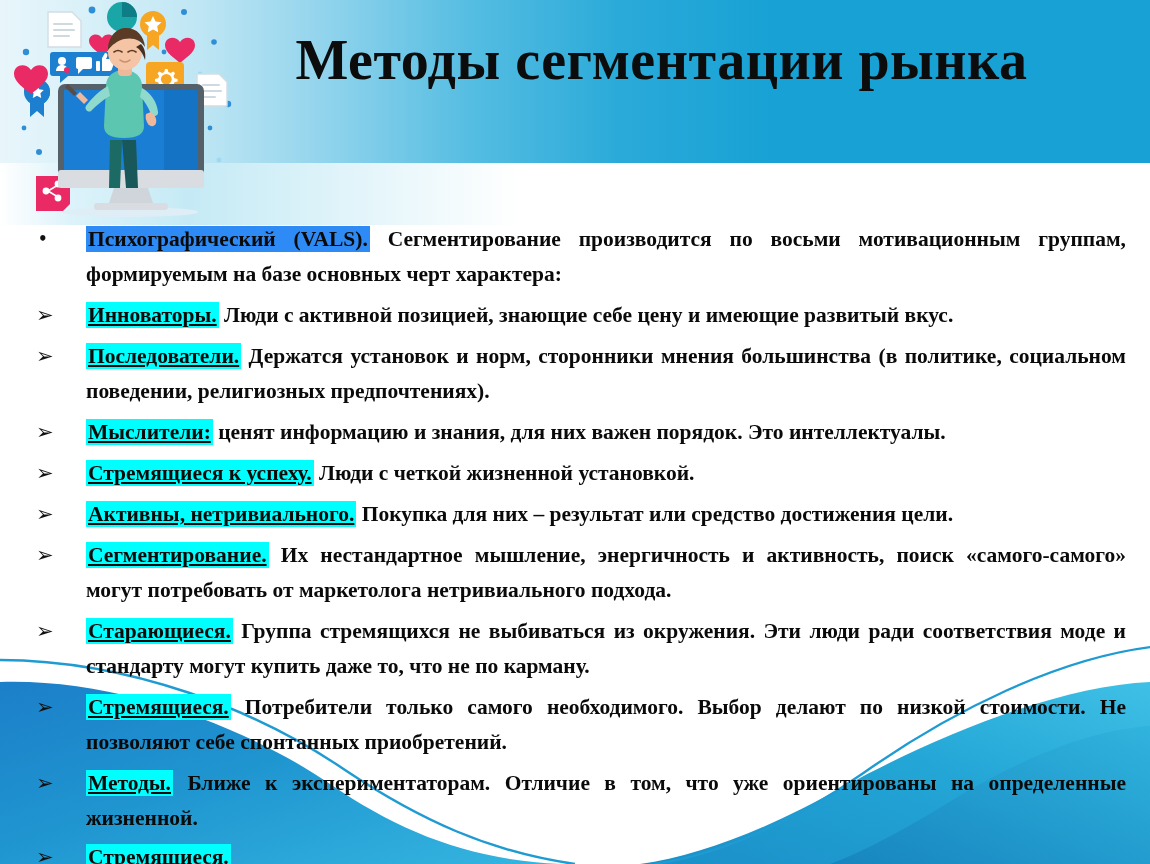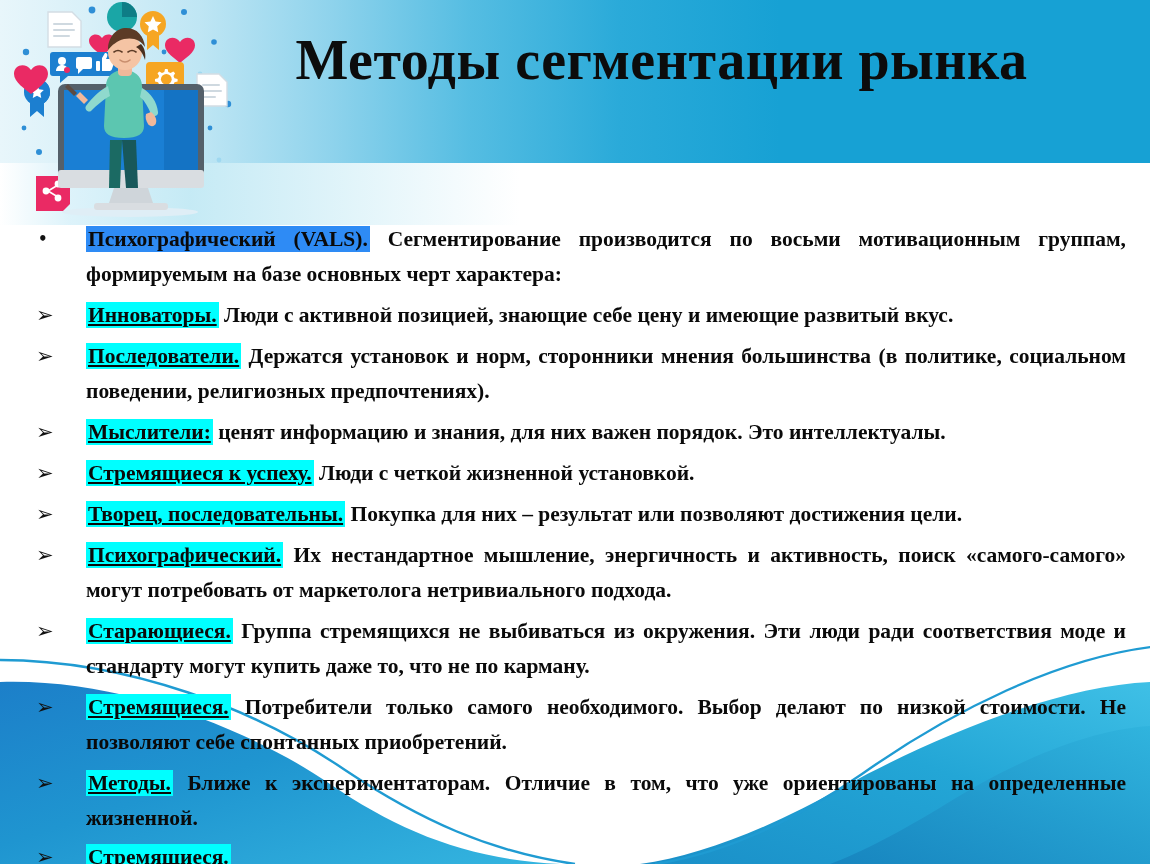--- a/index.html
+++ b/index.html
@@ -277,25 +277,25 @@
 
     <p class="para p4">
       <span class="bullet">➢</span><span class="hl hl-cyan">Мыслители:</span><span class="tail"> ценят информацию и знания, для них важен порядок. Это интеллектуалы.</span>
     </p>
 
     <p class="para p5">
       <span class="bullet">➢</span><span class="hl hl-cyan">Стремящиеся к успеху.</span><span class="tail"> Люди с четкой жизненной установкой.</span>
     </p>
 
     <p class="para p6">
-      <span class="bullet">➢</span><span class="hl hl-cyan">Творец, последовательны.</span><span class="tail"> Покупка для них – результат или позволяют достижения цели.</span>
+      <span class="bullet">➢</span><span class="hl hl-cyan">Активны, нетривиального.</span><span class="tail"> Покупка для них – результат или средство достижения цели.</span>
     </p>
 
     <p class="para p7">
-      <span class="bullet">➢</span><span class="hl hl-cyan">Психографический.</span><span class="tail"> Их нестандартное мышление, энергичность и активность, поиск «самого-самого» могут потребовать от маркетолога нетривиального подхода.</span>
+      <span class="bullet">➢</span><span class="hl hl-cyan">Сегментирование.</span><span class="tail"> Их нестандартное мышление, энергичность и активность, поиск «самого-самого» могут потребовать от маркетолога нетривиального подхода.</span>
     </p>
 
     <p class="para p8">
       <span class="bullet">➢</span><span class="hl hl-cyan">Старающиеся.</span><span class="tail"> Группа стремящихся не выбиваться из окружения. Эти люди ради соответствия моде и стандарту могут купить даже то, что не по карману.</span>
     </p>
 
     <p class="para p9">
       <span class="bullet">➢</span><span class="hl hl-cyan">Стремящиеся.</span><span class="tail"> Потребители только самого необходимого. Выбор делают по низкой стоимости. Не позволяют себе спонтанных приобретений.</span>
     </p>
 

